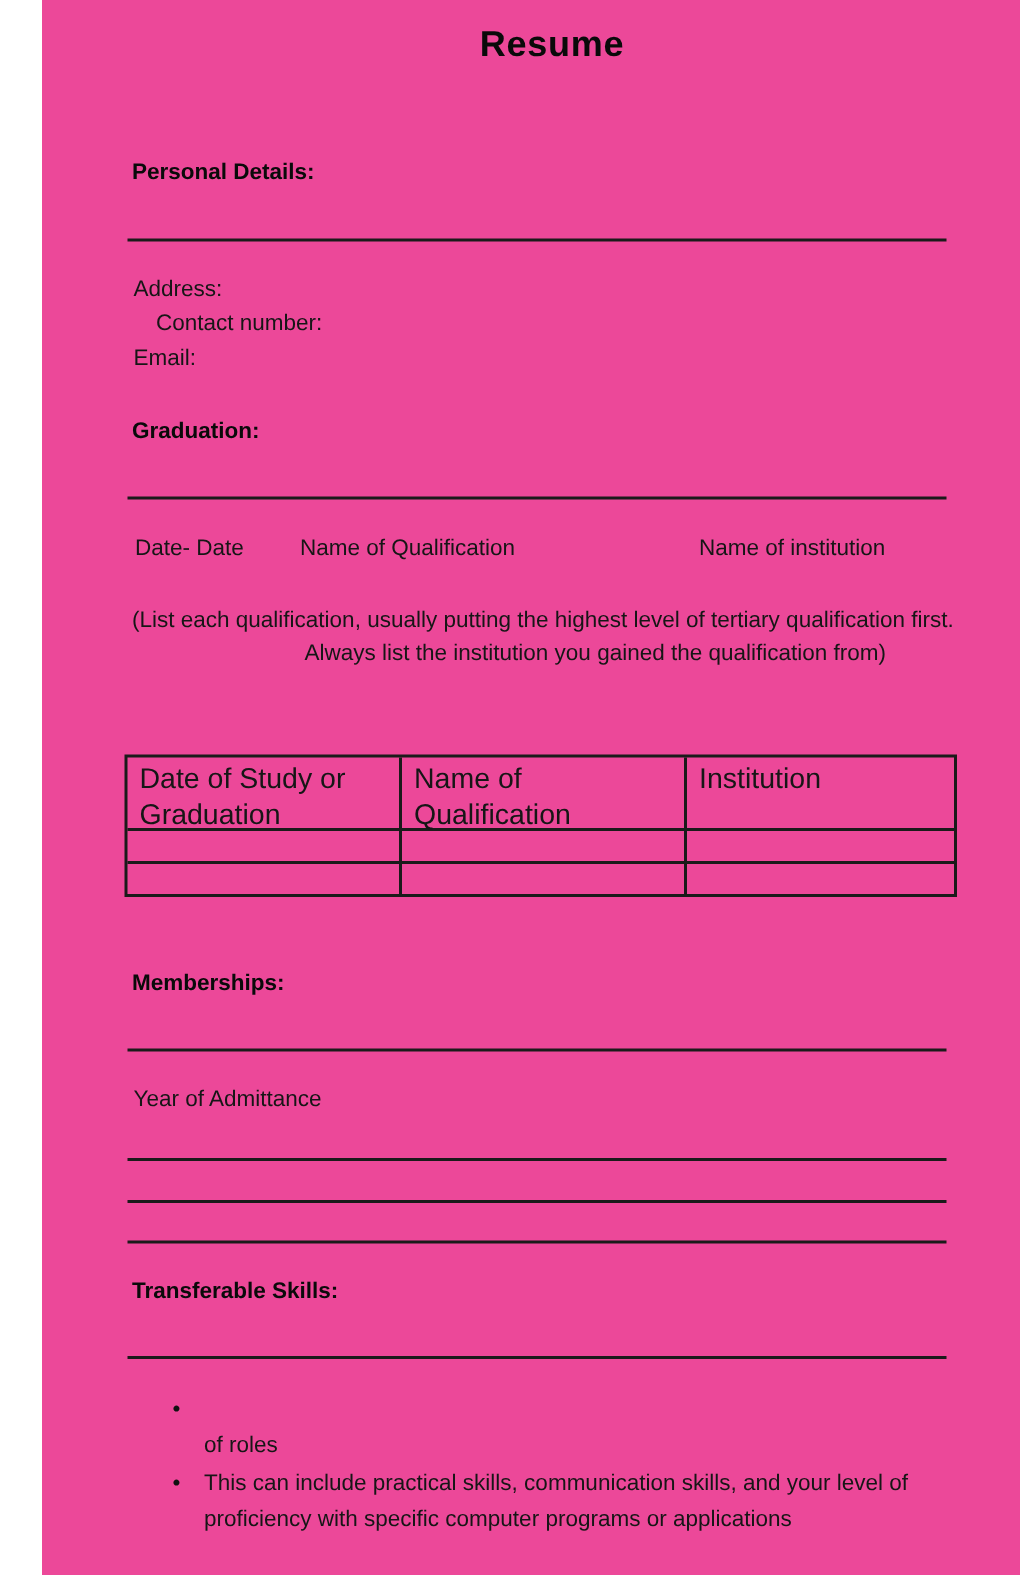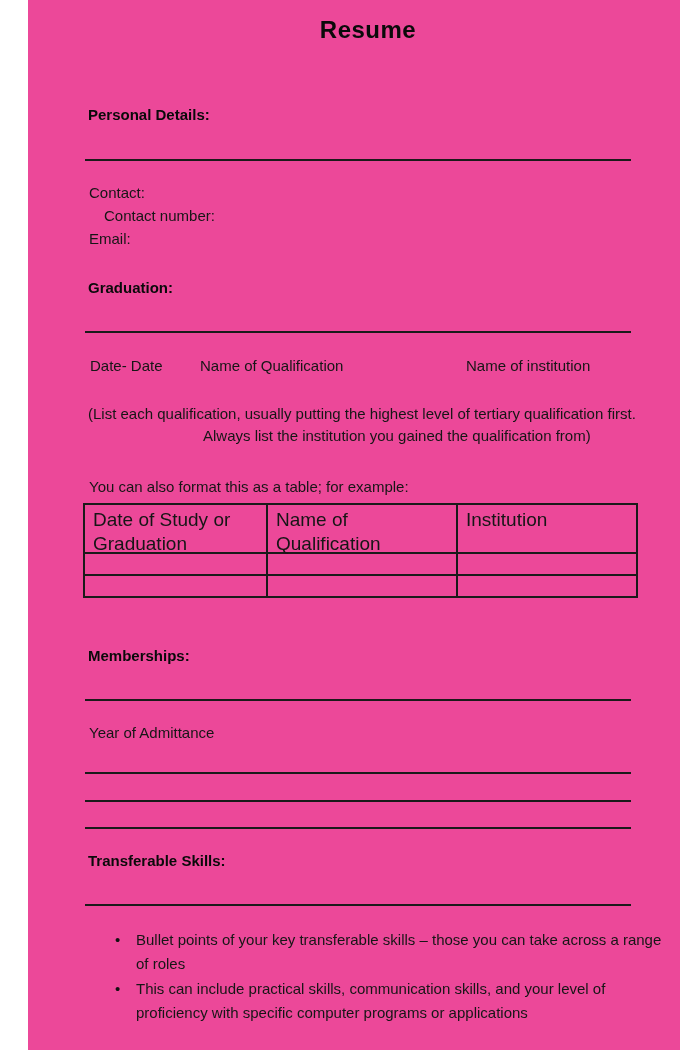--- a/index.html
+++ b/index.html
@@ -86,35 +86,34 @@
 </head>
 <body>
 
 <div class="page">
 
   <div class="abs title">Resume</div>
 
   <div class="abs heading" style="left:60px; top:106px;">Personal Details:</div>
   <div class="abs hline rule-left" style="top:159px;"></div>
 
-  <div class="abs body-text" style="left:61px; top:184px;">Contact:</div>
+  <div class="abs body-text" style="left:61px; top:184px;">Address:</div>
   <div class="abs body-text" style="left:76px; top:207px;">Contact number:</div>
   <div class="abs body-text" style="left:61px; top:230px;">Email:</div>
 
   <div class="abs heading" style="left:60px; top:279px;">Graduation:</div>
   <div class="abs hline rule-left" style="top:331px;"></div>
 
   <div class="abs body-text" style="left:62px; top:357px;">Date- Date</div>
   <div class="abs body-text" style="left:172px; top:357px;">Name of Qualification</div>
   <div class="abs body-text" style="left:438px; top:357px;">Name of institution</div>
 
   <div class="abs body-text" style="left:175px; top:427px;">Always list the institution you gained the qualification from)</div>
   <div class="abs body-text" style="left:60px; top:405px;">(List each qualification, usually putting the highest level of tertiary qualification first.</div>
 
-  <div class="abs body-text" style="left:61px; top:478px;">You can also format this as a table; for example:</div>
 
   <div class="abs edu-table">
 
     <div class="edu-col-divider" style="left:181px;"></div>
     <div class="edu-col-divider" style="left:371px;"></div>
 
     <div class="edu-row-divider" style="top:47px;"></div>
     <div class="edu-row-divider" style="top:69px;"></div>
 
     <div class="edu-header-cell" style="left:8px; width:165px; white-space:normal;">Date of Study or Graduation</div>
@@ -135,20 +134,19 @@
   <div class="abs body-text" style="left:61px; top:724px;">Year of Admittance</div>
 
   <div class="abs hline rule-left" style="top:772px;"></div>
   <div class="abs hline rule-left" style="top:800px;"></div>
   <div class="abs hline rule-left" style="top:827px;"></div>
 
   <div class="abs heading" style="left:60px; top:852px;">Transferable Skills:</div>
   <div class="abs hline rule-left" style="top:904px;"></div>
 
   <span class="bullet-dot" style="top:931px;">•</span>
-  <div class="bullet-line" style="top:931px;">Bullet points of your key transferable skills – those you can take across a range</div>
   <div class="bullet-line" style="top:955px;">of roles</div>
 
   <span class="bullet-dot" style="top:980px;">•</span>
   <div class="bullet-line" style="top:980px;">This can include practical skills, communication skills, and your level of</div>
   <div class="bullet-line" style="top:1004px;">proficiency with specific computer programs or applications</div>
 
 </div>
 
 </body></html>

